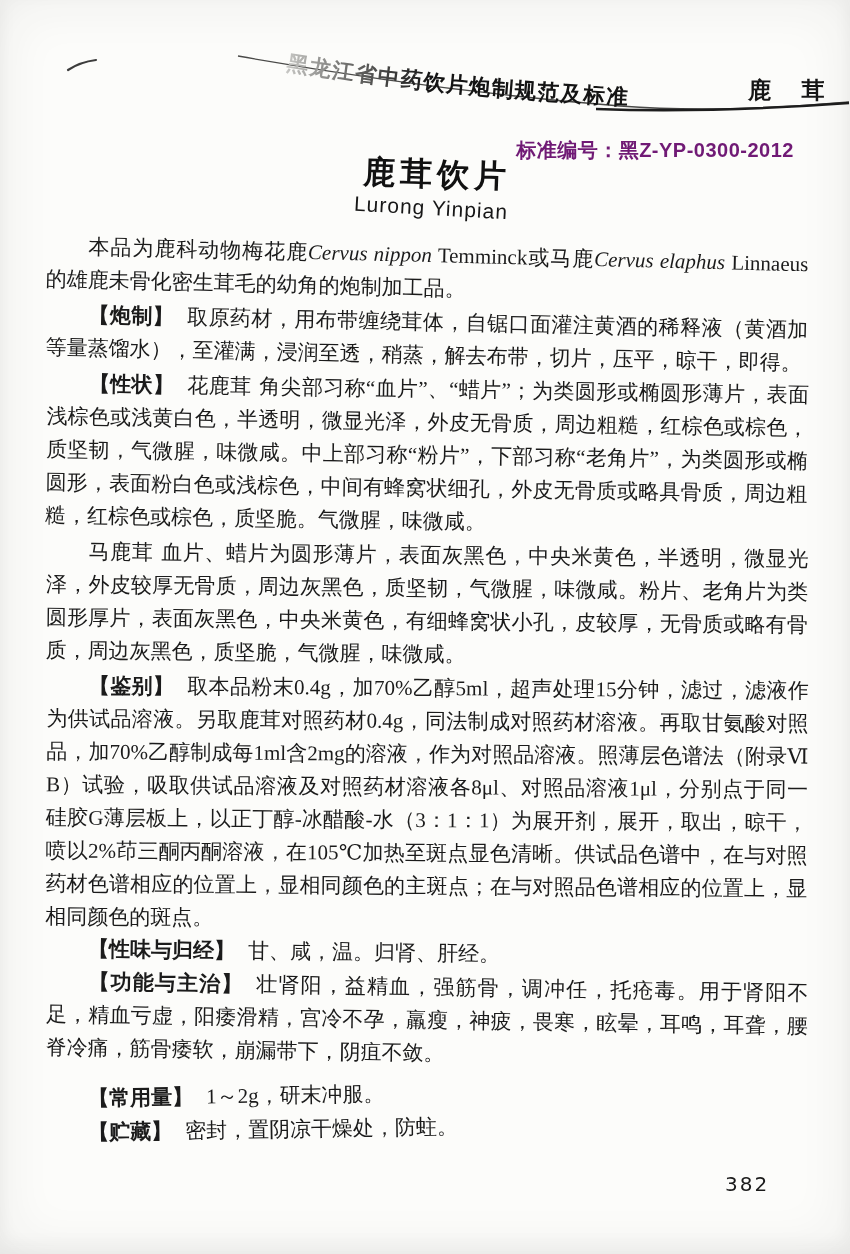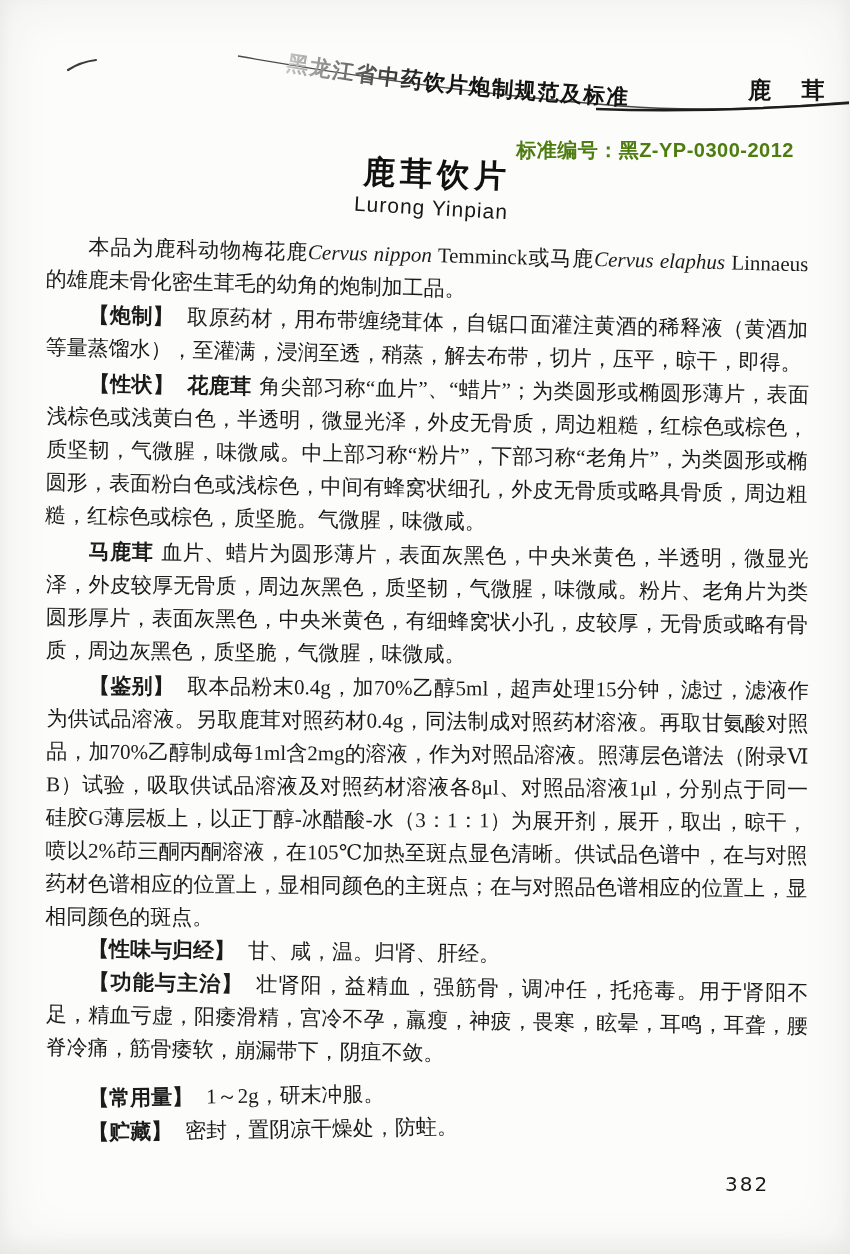--- a/index.html
+++ b/index.html
@@ -17,21 +17,21 @@
     font-family:"Liberation Sans","DejaVu Sans",sans-serif;
     font-weight:bold;font-size:21.5px;letter-spacing:1.5px;
   }
   .chapter{
     font-family:"Liberation Sans","DejaVu Sans",sans-serif;
     font-weight:bold;font-size:23px;letter-spacing:12px;fill:#161616;
   }
   .std-no{
     position:absolute;top:137px;right:56px;
     font-family:"Liberation Sans","DejaVu Sans",sans-serif;
-    font-weight:bold;font-size:20px;letter-spacing:0.5px;color:#4d7c0f;
+    font-weight:bold;font-size:20px;letter-spacing:0.5px;color:#701a75;
   }
   .doc-title{
     position:absolute;top:153px;left:50%;
     transform:translateX(calc(-50% + 12px)) rotate(2deg);
     font-family:"Liberation Sans","DejaVu Sans",sans-serif;
     font-weight:bold;font-size:32px;letter-spacing:5px;color:#111;
     white-space:nowrap;
   }
   .doc-pinyin{
     position:absolute;top:196px;left:50%;
@@ -45,21 +45,21 @@
     font-size:21px;line-height:33px;
     text-align:justify;
   }
   .para{margin:0;text-indent:2em;transform:rotate(var(--rot,0deg));}
   .seclabel{
     font-family:"Liberation Sans","DejaVu Sans",sans-serif;
     font-weight:bold;margin-right:13px;
   }
   .subname{
     font-family:"Liberation Sans","DejaVu Sans",sans-serif;
-    font-weight:bold;margin-right:8px;
+    font-weight:normal;margin-right:8px;
   }
   .latin{font-style:italic;}
   .page-number{
     position:absolute;left:725px;top:1172px;
     font-family:"DejaVu Sans","Liberation Sans",sans-serif;
     font-size:20px;letter-spacing:2px;color:#1a1a1a;
   }
 </style>
 </head>
 <body>

